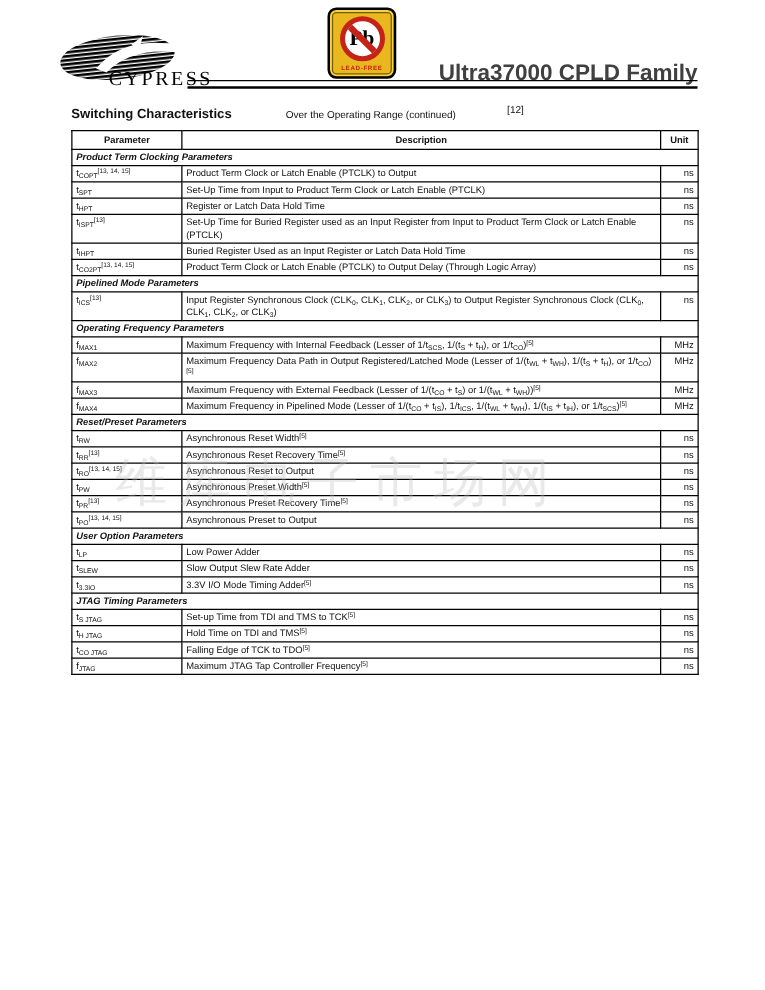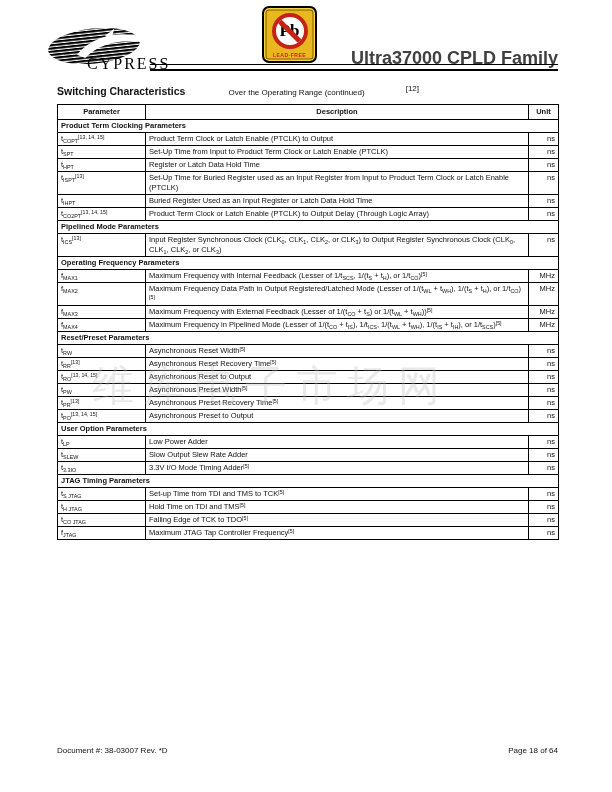--- a/index.html
+++ b/index.html
@@ -77,21 +77,21 @@
     border: 1px solid #000;
     font-size: 7.5px; line-height: 10px;
     padding: 1px 3px;
     vertical-align: top;
     overflow: hidden;
   }
   table.spec th { text-align: center; font-weight: bold; padding: 2px 3px; }
   col.c-param { width: 88px; }
   col.c-desc  { width: 383px; }
   col.c-unit  { width: 30px; }
-  td.section-cell { font-weight: bold; padding: 2px 2px; }
+  td.section-cell { font-weight: bold; padding: 2px 2px; font-style: italic; }
   td.param-cell { white-space: nowrap; }
   td.unit-cell { text-align: right; }
   sub { font-size: 0.72em; vertical-align: -0.3em; line-height: 0; }
   sup { font-size: 0.7em;  vertical-align: 0.45em; line-height: 0; }
 
   
   .watermark {
     position: absolute; left: 92px; top: 358px;
     font-family: "DejaVu Sans", sans-serif;
     font-size: 42px; letter-spacing: 9px;
@@ -299,18 +299,14 @@
             <td class="param-cell">f<sub>JTAG</sub></td>
             <td>Maximum JTAG Tap Controller Frequency<sup>[5]</sup></td>
             <td class="unit-cell">ns</td>
           </tr>
         </tbody>
     </table>
   </div>
 
   <div class="watermark" style="color: rgb(189, 189, 189);">维库电子市场网</div>
 
-  <div class="footer">
-    <span>Document #: 38-03007  Rev. *D</span>
-    <span>Page 18 of 64</span>
-  </div>
 
 </div>
 
 </body></html>

